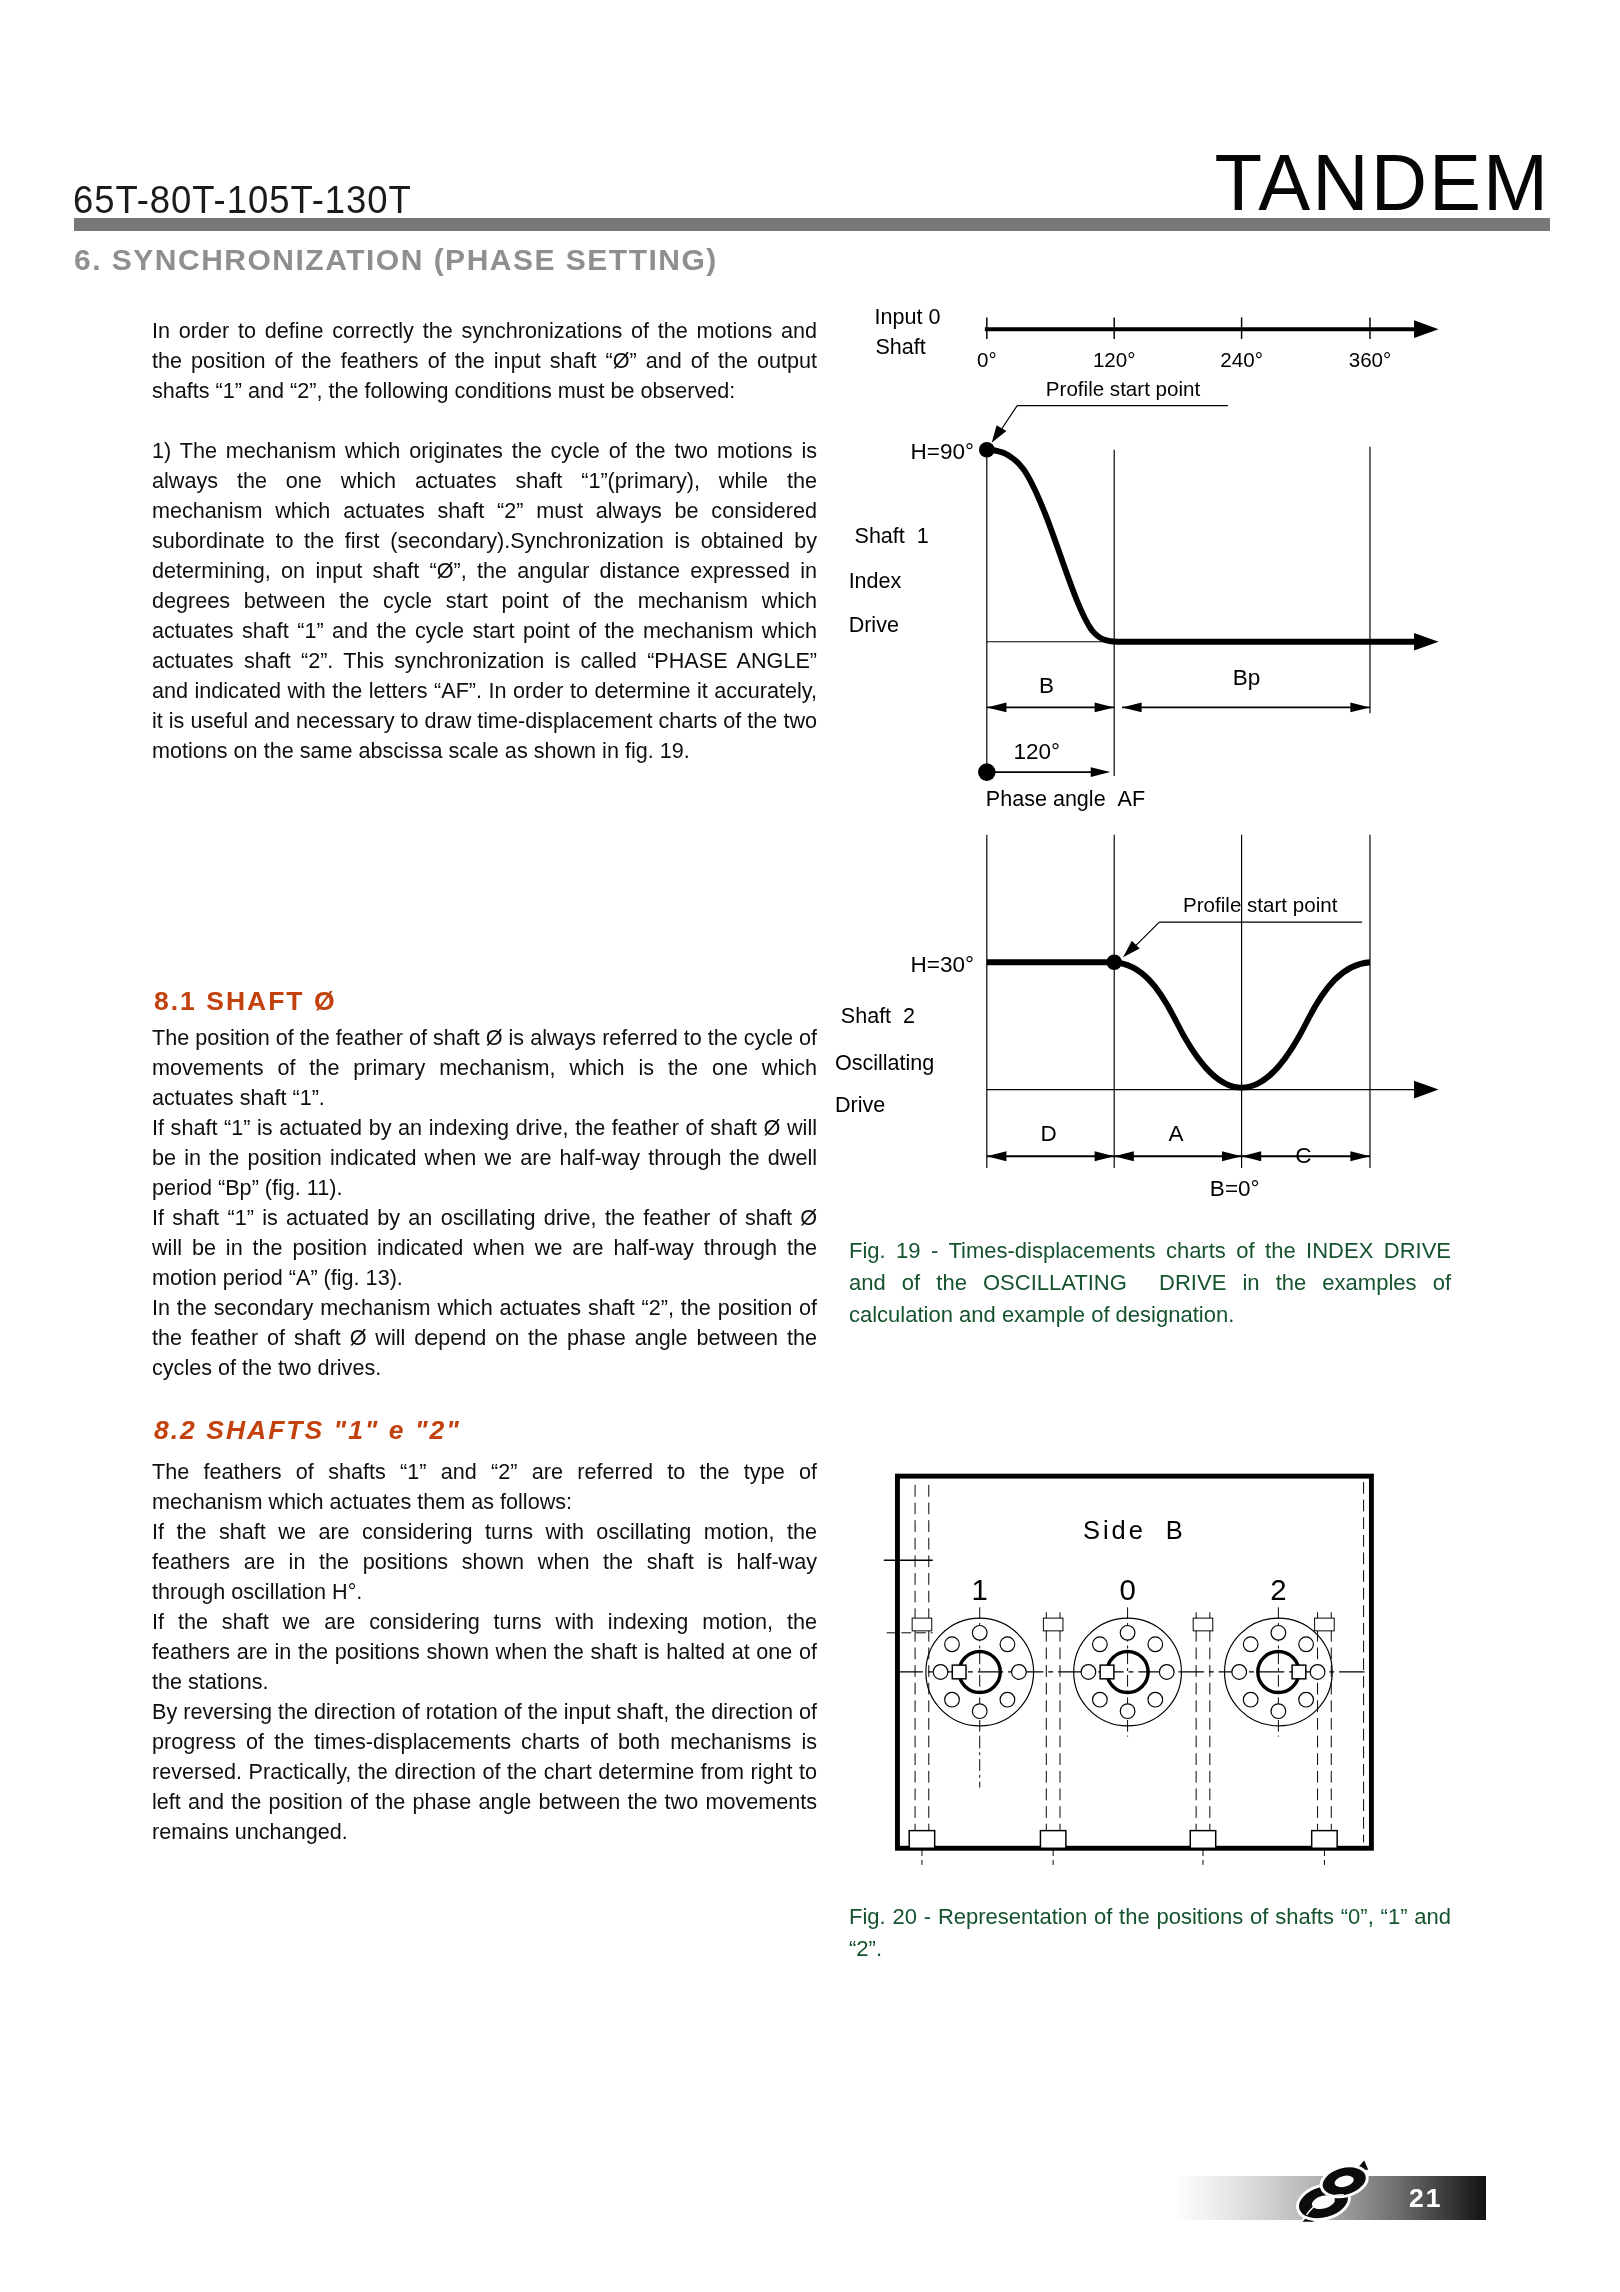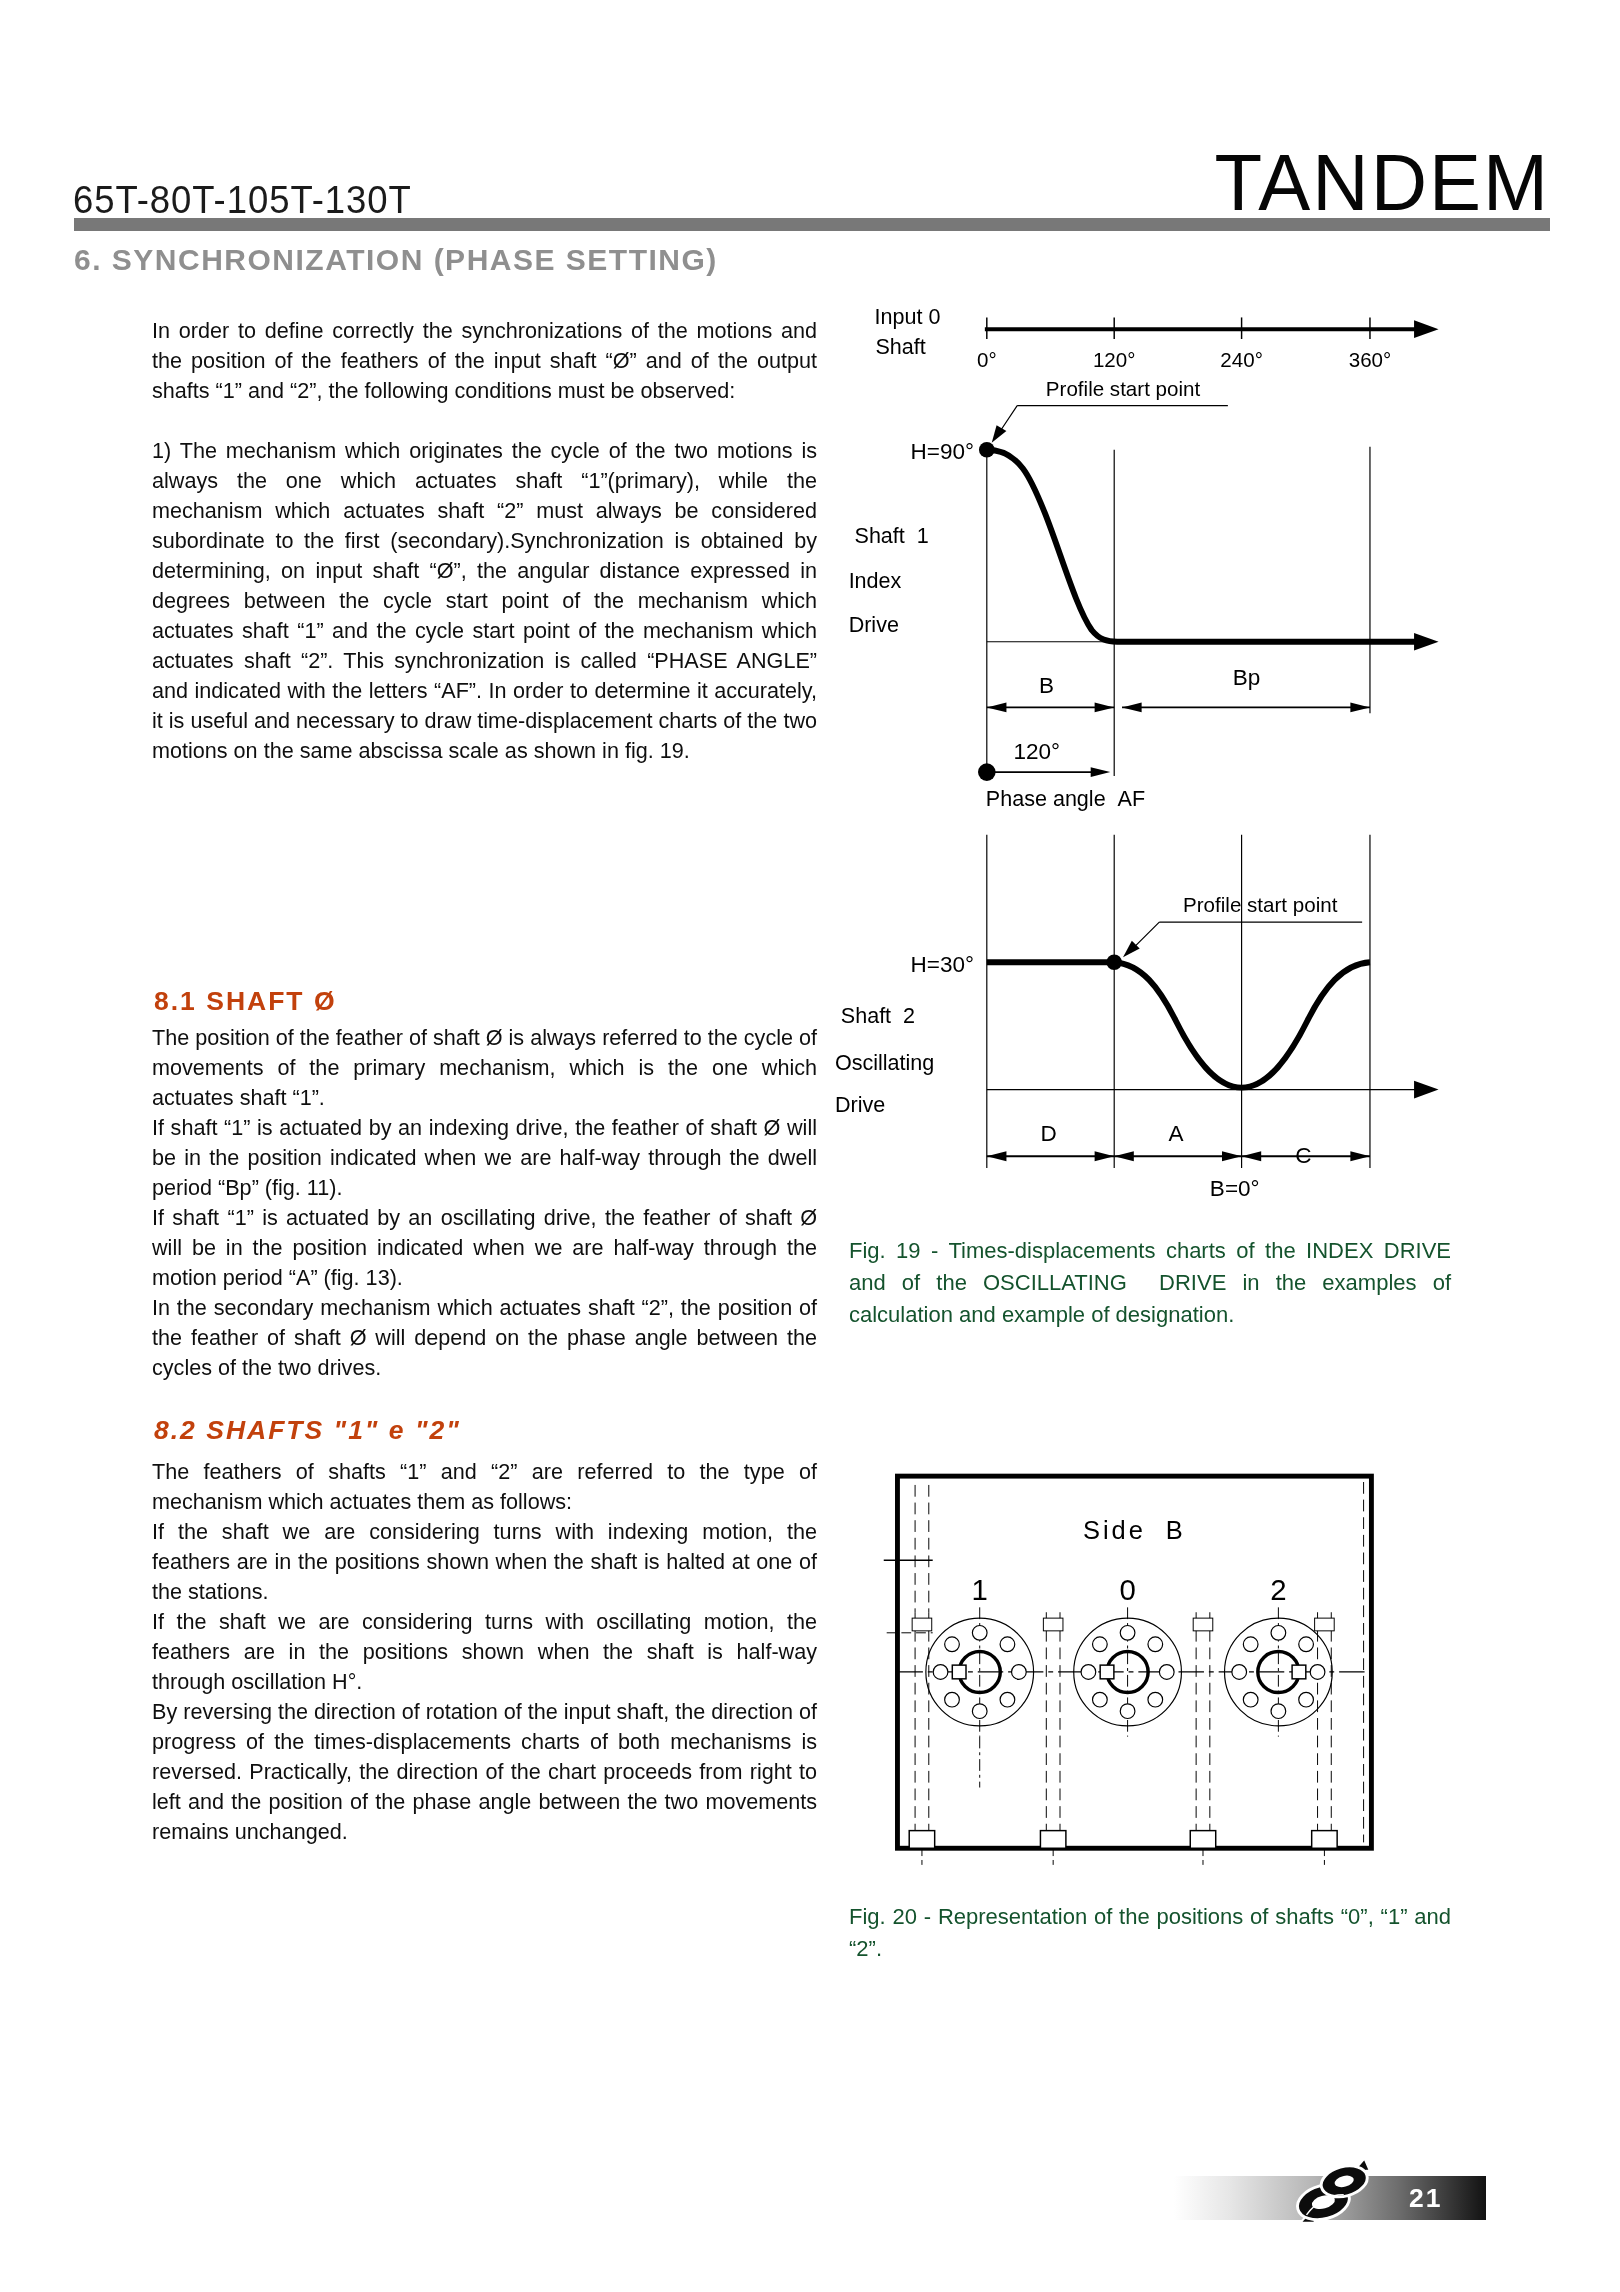--- a/index.html
+++ b/index.html
@@ -51,23 +51,23 @@
   <div class="col" style="top:1023px;">
     <p>The position of the feather of shaft Ø is always referred to the cycle of movements of the primary mechanism, which is the one which actuates shaft “1”.</p>
     <p>If shaft “1” is actuated by an indexing drive, the feather of shaft Ø will be in the position indicated when we are half-way through the dwell period “Bp” (fig. 11).</p>
     <p>If shaft “1” is actuated by an oscillating drive, the feather of shaft Ø will be in the position indicated when we are half-way through the motion period “A” (fig. 13).</p>
     <p>In the secondary mechanism which actuates shaft “2”, the position of the feather of shaft Ø will depend on the phase angle between the cycles of the two drives.</p>
   </div>
 
   <h2 class="sec ital" style="left:154px;top:1415px;">8.2 SHAFTS "1" e "2"</h2>
   <div class="col" style="top:1457px;">
     <p>The feathers of shafts “1” and “2” are referred to the type of mechanism which actuates them as follows:</p>
+    <p>If the shaft we are considering turns with oscillating motion, the feathers are in the positions shown when the shaft is half-way through oscillation H°.</p>
     <p>If the shaft we are considering turns with indexing motion, the feathers are in the positions shown when the shaft is halted at one of the stations.</p>
-    <p>If the shaft we are considering turns with oscillating motion, the feathers are in the positions shown when the shaft is half-way through oscillation H°.</p>
-    <p>By reversing the direction of rotation of the input shaft, the direction of progress of the times-displacements charts of both mechanisms is reversed. Practically, the direction of the chart proceeds from right to left and the position of the phase angle between the two movements remains unchanged.</p>
+    <p>By reversing the direction of rotation of the input shaft, the direction of progress of the times-displacements charts of both mechanisms is reversed. Practically, the direction of the chart determine from right to left and the position of the phase angle between the two movements remains unchanged.</p>
   </div>
 
   <svg class="abs" style="left:831px;top:287px;" width="635" height="933" viewBox="848 293 648 952">
 
     <g>
       <text class="t22" x="926" y="331" text-anchor="middle">Input 0</text>
       <text class="t22" x="919" y="361" text-anchor="middle">Shaft</text>
       <line class="ln" x1="1005" y1="336" x2="1446" y2="336" stroke-width="4"></line>
       <polygon points="1468,336 1443,327 1443,345"></polygon>
       <line class="ln" x1="1007" y1="324" x2="1007" y2="346" stroke-width="1.5"></line>

